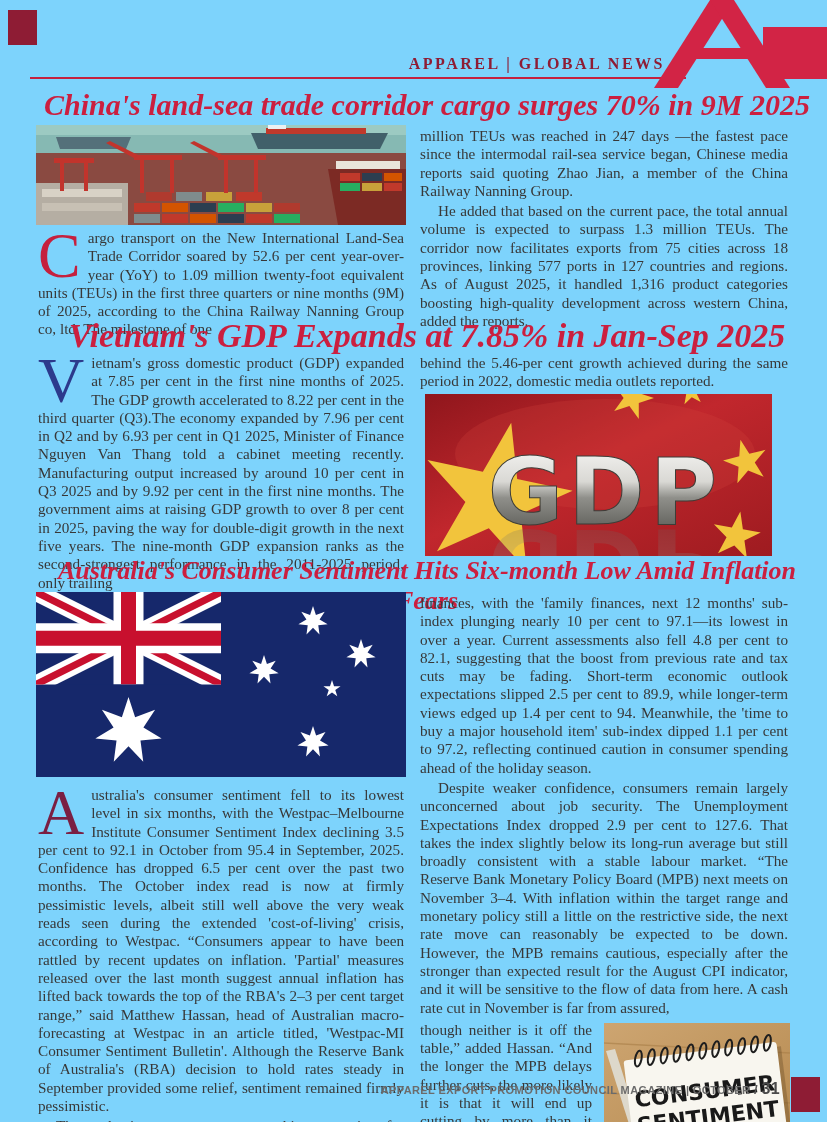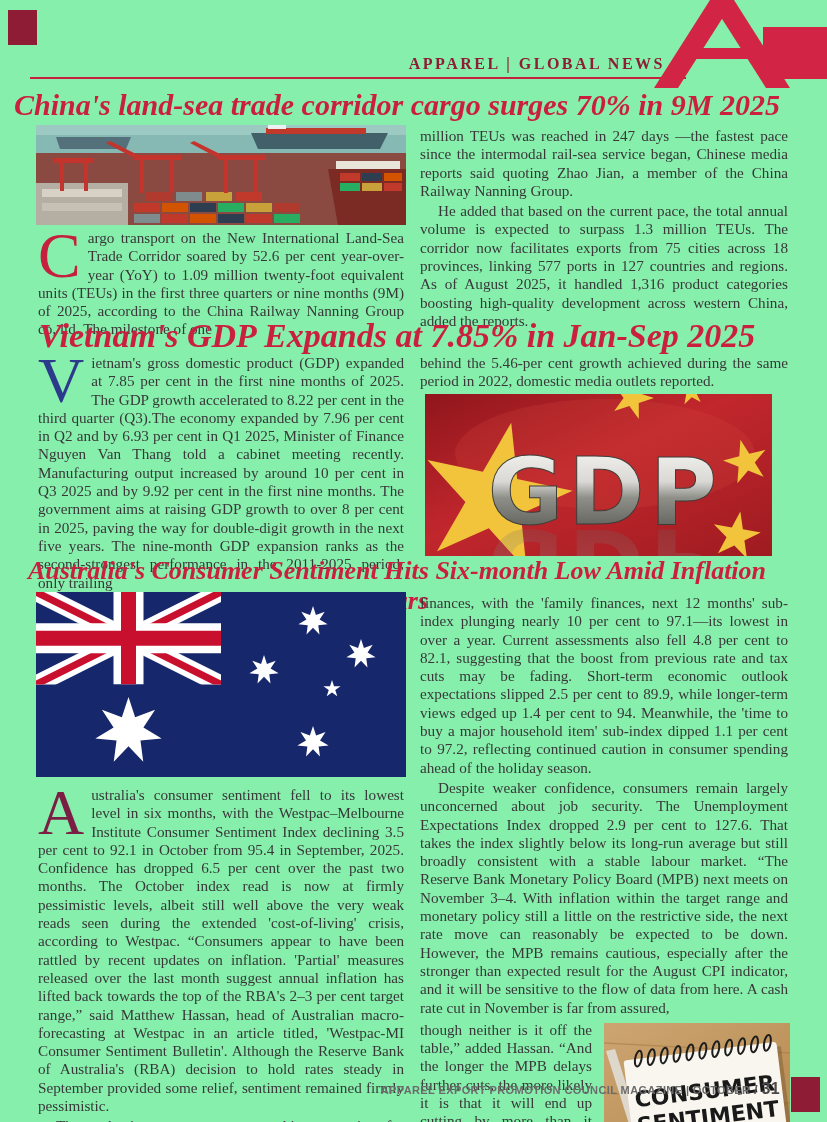--- a/index.html
+++ b/index.html
@@ -1,29 +1,29 @@
 <!DOCTYPE html>
 <html><head>
 <meta charset="utf-8">
 <style>
   html,body{margin:0;padding:0;}
   body{background:#e8e8e8;font-family:"Liberation Serif",serif;}
-  .page{position:relative;width:827px;height:1122px;background:#86efac;margin:0 auto;overflow:hidden;}
+  .page{position:relative;width:827px;height:1122px;background:#7dd3fc;margin:0 auto;overflow:hidden;}
 
   
   .corner-sq{position:absolute;width:29px;height:35px;background:#8e1c34;}
   .corner-sq.top{left:8px;top:10px;}
   .corner-sq.bottom{left:791px;top:1077px;}
   .brand{position:absolute;top:55px;right:162px;font-family:"Liberation Serif",serif;
          font-weight:bold;font-size:16px;letter-spacing:2.5px;color:#8e1c34;}
   .head-rule{position:absolute;left:30px;top:77px;width:656px;height:2px;background:#c5203e;}
   .logo{position:absolute;left:650px;top:0;width:177px;height:88px;}
 
   
-  .headline{position:absolute;left:12px;width:770px;text-align:center;color:#cb1f3f;
+  .headline{position:absolute;left:42px;width:770px;text-align:center;color:#cb1f3f;
             font-family:"Liberation Serif",serif;font-style:italic;font-weight:bold;}
   .hl-china{top:88px;font-size:30px;}
   .hl-vietnam{top:309px;font-size:34px;margin-top:8px;}
   .hl-australia{top:556px;font-size:26px;}
 
   
   .col{position:absolute;font-size:15.2px;line-height:18.3px;color:#383838;text-align:justify;}
   .col p{margin:2px;}
   .col p.indent{text-indent:18px;}
   .dropcap{float:left;font-size:64px;line-height:50px;padding:2px 7px 0 0;font-family:"Liberation Serif",serif;}

